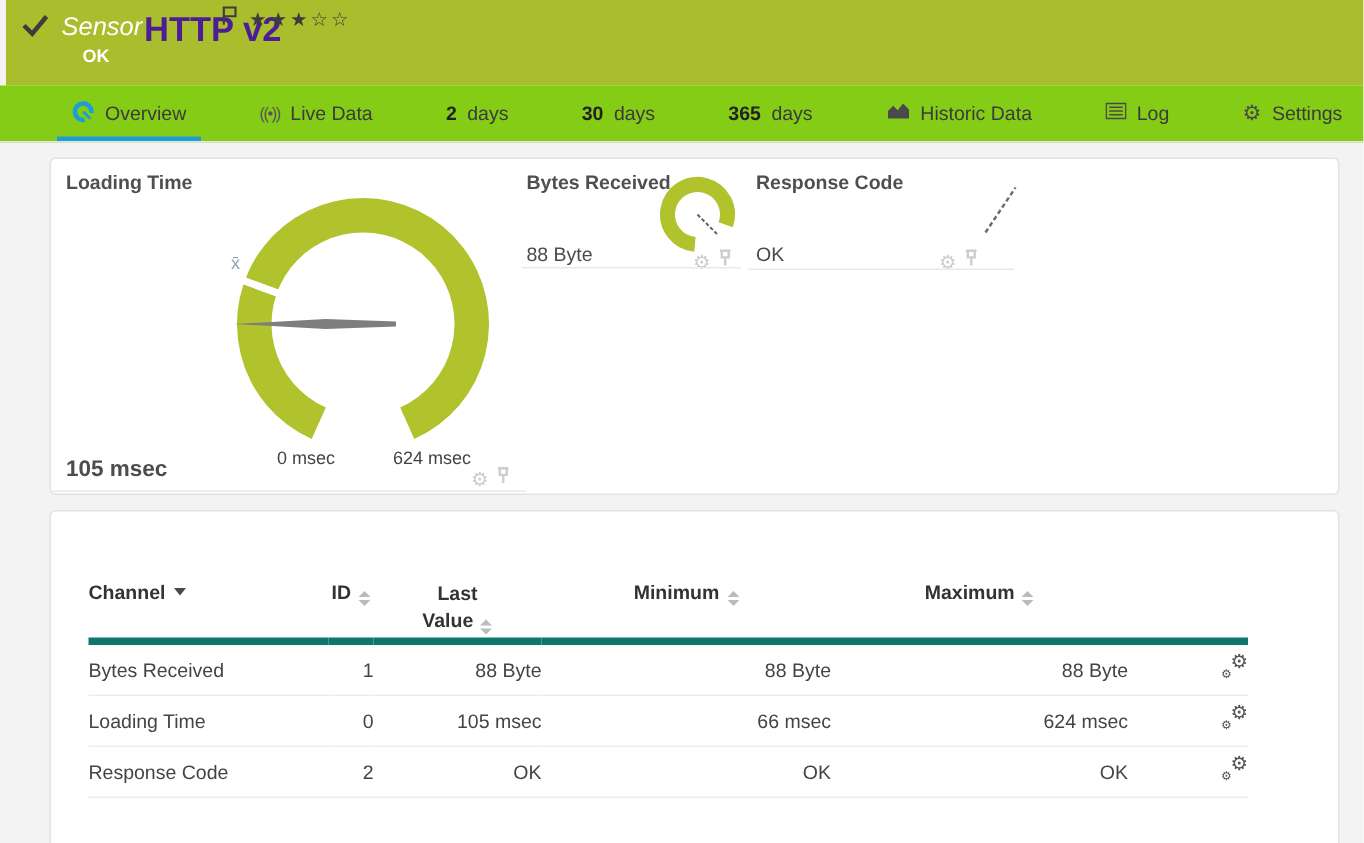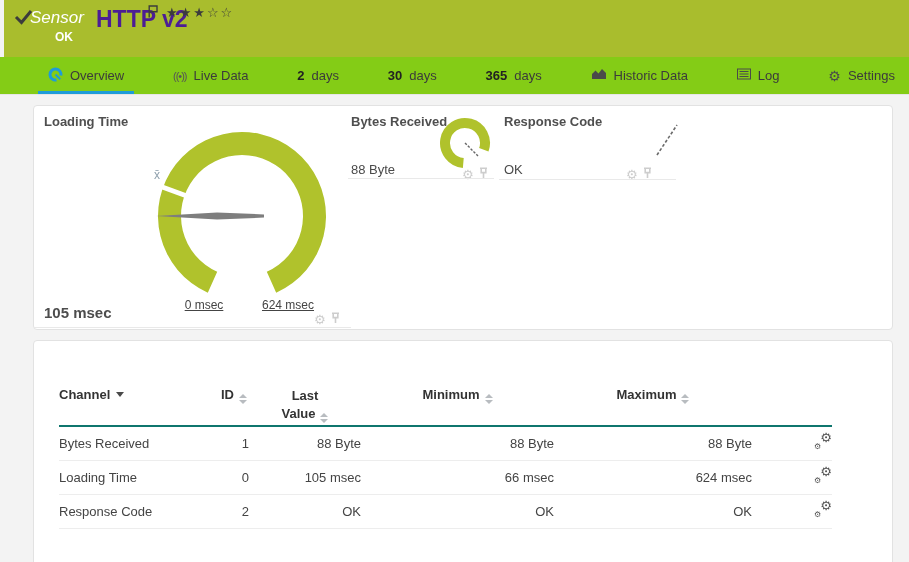--- a/index.html
+++ b/index.html
@@ -2,21 +2,21 @@
 <html><head>
 <meta charset="utf-8">
 <style>
   html,body{margin:0;padding:0;}
   body{font-family:"Liberation Sans","DejaVu Sans",sans-serif;background:#fff;}
   .page{position:relative;width:909px;height:562px;background:#f3f3f3;overflow:hidden;}
 
   
   .sensor-header{position:absolute;left:4px;top:0;right:0;height:57px;background:#a9bd2d;}
   .sensor-header .check-icon{position:absolute;left:10px;top:9px;}
-  .sensor-header .sensor-label{position:absolute;left:26px;top:8px;font-size:17px;font-style:italic;color:#fff;}
+  .sensor-header .sensor-label{position:absolute;left:37px;top:8px;font-size:17px;font-style:italic;color:#fff;}
   .sensor-header .sensor-name{position:absolute;left:92px;top:6px;font-size:23px;font-weight:bold;color:#4c1d95;}
   .sensor-header .flag-icon{position:absolute;left:144px;top:4px;}
   .sensor-header .stars{position:absolute;left:162px;top:5px;font-size:13px;letter-spacing:2px;color:#3c3c3c;}
   .sensor-header .status{position:absolute;left:51px;top:30px;font-size:12px;font-weight:bold;color:#fff;}
 
   
   .tabbar{position:absolute;left:0;top:57px;width:100%;height:38px;background:#84cc16;
           border-bottom:1px solid #e6e6e6;box-sizing:border-box;
           display:flex;justify-content:space-between;align-items:stretch;padding:0 12px 0 46px;}
   .tab{position:relative;display:flex;align-items:center;gap:7px;font-size:13px;color:#3b3b3b;cursor:pointer;padding:0 2px;}
@@ -31,32 +31,32 @@
   .panel-gauges{left:33px;top:105px;width:860px;height:225px;}
   .panel-table{left:33px;top:340px;width:860px;height:230px;}
 
   
   .cell-title{position:absolute;font-size:13px;font-weight:bold;color:#4f4f4f;}
   .cell-value{position:absolute;font-size:13px;color:#4a4a4a;}
   .cell-value.big{font-size:15px;font-weight:bold;color:#4d4d4d;}
   .cell-border{position:absolute;height:1px;background:#e9e9e9;}
   .cell-icons{position:absolute;display:flex;align-items:center;gap:4px;}
   .cell-icons .gear-glyph{font-size:13px;color:#cdcdcd;line-height:1;}
-  .axis-label{position:absolute;font-size:12px;color:#444;width:64px;text-align:center;text-decoration:underline;}
+  .axis-label{position:absolute;font-size:12px;color:#444;width:64px;text-align:center;}
   .gauge-big{position:absolute;left:108px;top:10px;}
   .gauge-small{position:absolute;left:398px;top:10px;}
   .gauge-needle-only{position:absolute;left:618px;top:16px;}
 
   
   table.channels{border-collapse:collapse;margin:42px 0 0 25px;table-layout:fixed;width:773px;}
   table.channels col.c-channel{width:160px;} table.channels col.c-id{width:30px;}
   table.channels col.c-last{width:112px;} table.channels col.c-min{width:193px;}
   table.channels col.c-max{width:198px;} table.channels col.c-gear{width:80px;}
   table.channels th{font-size:13px;font-weight:bold;color:#333;vertical-align:top;padding:4px 0 0 0;height:38px;text-align:center;}
-  table.channels thead tr{border-bottom:2px solid #0f766e;margin-left:22px;}
+  table.channels thead tr{border-bottom:5px solid #0f766e;margin-left:22px;}
   table.channels th.left{text-align:left;}
   table.channels th.center{text-align:center;}
   table.channels td{font-size:13px;color:#444;height:33px;padding:0;text-align:right;}
   table.channels td.left{text-align:left;}
   table.channels tbody tr{border-bottom:1px solid #ededed;}
   .lv-head{display:inline-block;width:58px;text-align:center;line-height:1.4;}
   .sort{display:inline-flex;flex-direction:column;gap:2px;margin-left:5px;vertical-align:1px;}
   .sort i{display:block;width:0;height:0;border-left:4px solid transparent;border-right:4px solid transparent;}
   .sort .up{border-bottom:4px solid #b8bcc0;}
   .sort .down{border-top:4px solid #b8bcc0;}

